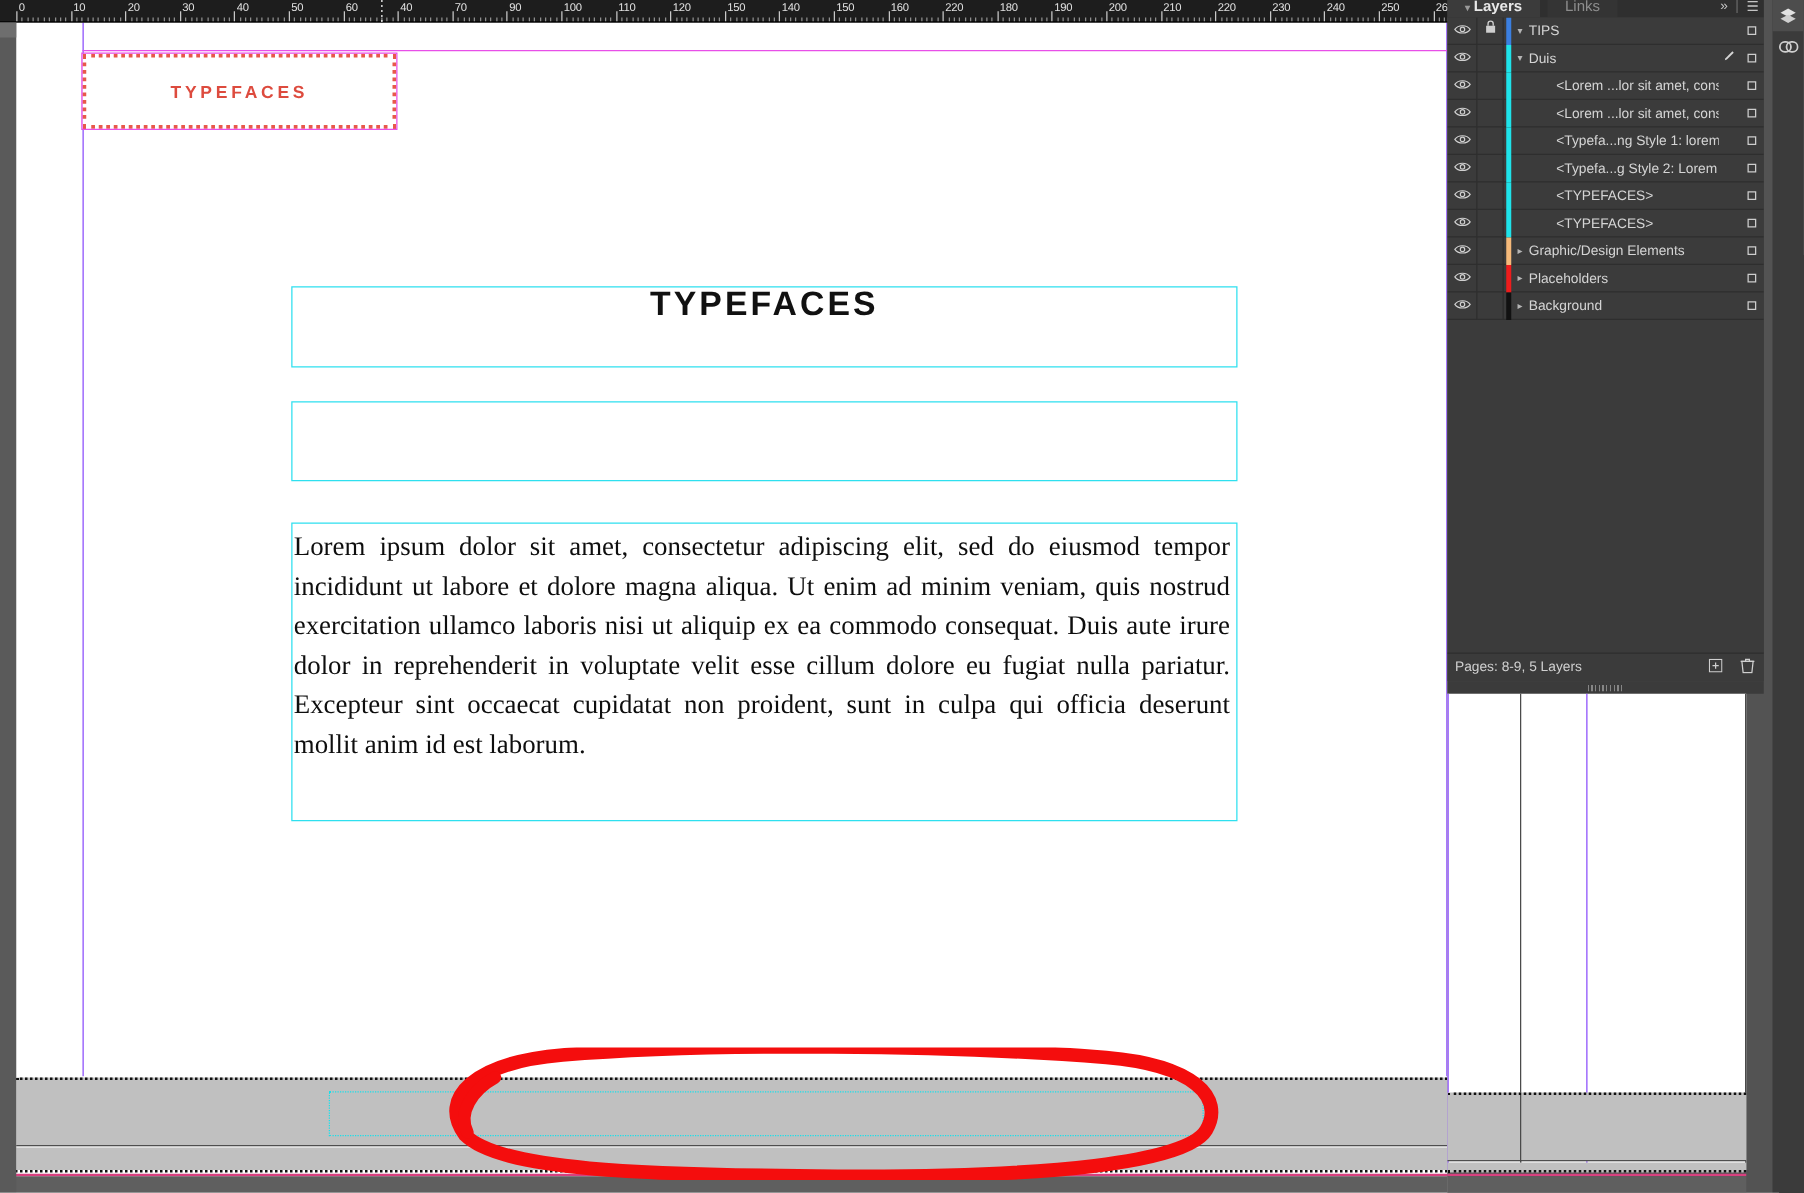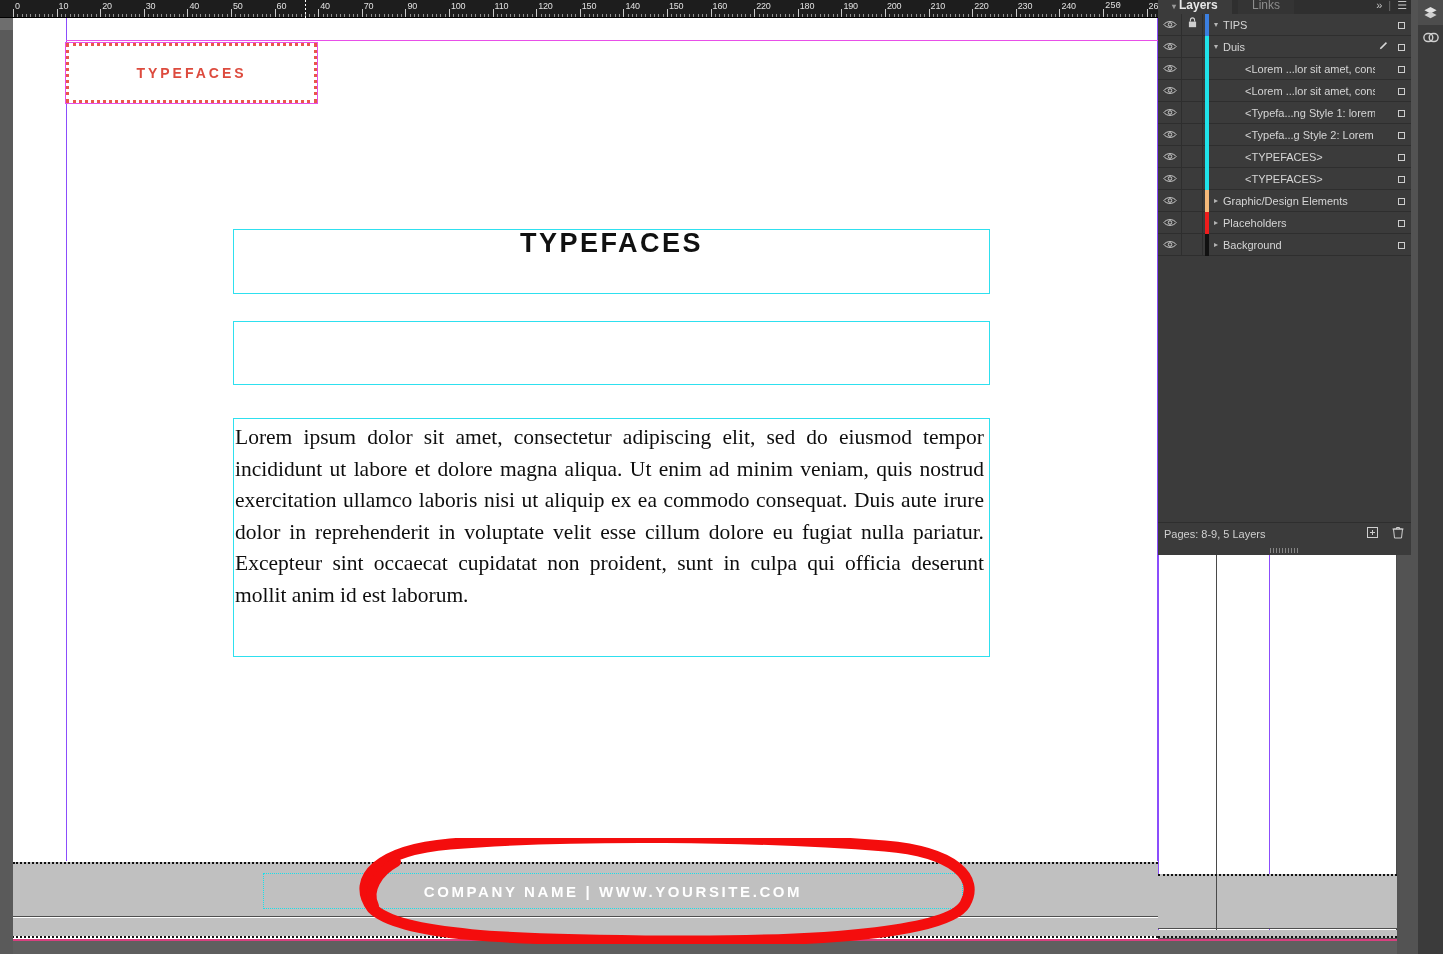--- a/index.html
+++ b/index.html
@@ -177,21 +177,20 @@
     <div id="title-text">TYPEFACES</div>
 
     <div class="tframe" id="tf-head"></div>
 
     <div class="tframe" id="tf-body"></div>
     <div id="body-text">Lorem ipsum dolor sit amet, consectetur adipiscing elit, sed do eiusmod tempor incididunt ut labore et dolore magna aliqua. Ut enim ad minim veniam, quis nostrud exercitation ullamco laboris nisi ut aliquip ex ea commodo consequat. Duis aute irure dolor in reprehenderit in voluptate velit esse cillum dolore eu fugiat nulla pariatur. Excepteur sint occaecat cupidatat non proident, sunt in culpa qui officia deserunt mollit anim id est laborum.</div>
 
     <div id="page-footer-band"></div>
     <div id="page-footer-band2"></div>
     <div id="footer-frame"></div>
-    <div id="footer-text">COMPANY NAME  |  WWW.YOURSITE.COM</div>
 
     <div id="page-bleed-line"></div>
     <div id="page-bleed-pink"></div>
     <div id="below-bleed"></div>
 
     <div id="left-gutter"></div>
 
     <div id="ruler-h">
         <div class="tick major" style="left: 13px;"></div>
         <div class="rlabel" style="left: 15px;">0</div>
@@ -462,21 +461,21 @@
         <div class="tick minor" style="left: 1063.76px;"></div>
         <div class="tick minor" style="left: 1068.12px;"></div>
         <div class="tick minor" style="left: 1072.48px;"></div>
         <div class="tick minor" style="left: 1076.84px;"></div>
         <div class="tick minor" style="left: 1081.2px;"></div>
         <div class="tick minor" style="left: 1085.56px;"></div>
         <div class="tick minor" style="left: 1089.92px;"></div>
         <div class="tick minor" style="left: 1094.28px;"></div>
         <div class="tick minor" style="left: 1098.64px;"></div>
         <div class="tick major" style="left: 1103px;"></div>
-        <div class="rlabel" style="left: 1105px; font-family: Liberation Mono, monospace;">250</div>
+        <div class="rlabel" style="left: 1105px;">250</div>
         <div class="tick minor" style="left: 1107.36px;"></div>
         <div class="tick minor" style="left: 1111.72px;"></div>
         <div class="tick minor" style="left: 1116.08px;"></div>
         <div class="tick minor" style="left: 1120.44px;"></div>
         <div class="tick minor" style="left: 1124.8px;"></div>
         <div class="tick minor" style="left: 1129.16px;"></div>
         <div class="tick minor" style="left: 1133.52px;"></div>
         <div class="tick minor" style="left: 1137.88px;"></div>
         <div class="tick minor" style="left: 1142.24px;"></div>
         <div class="tick major" style="left: 1146.6px;"></div>

